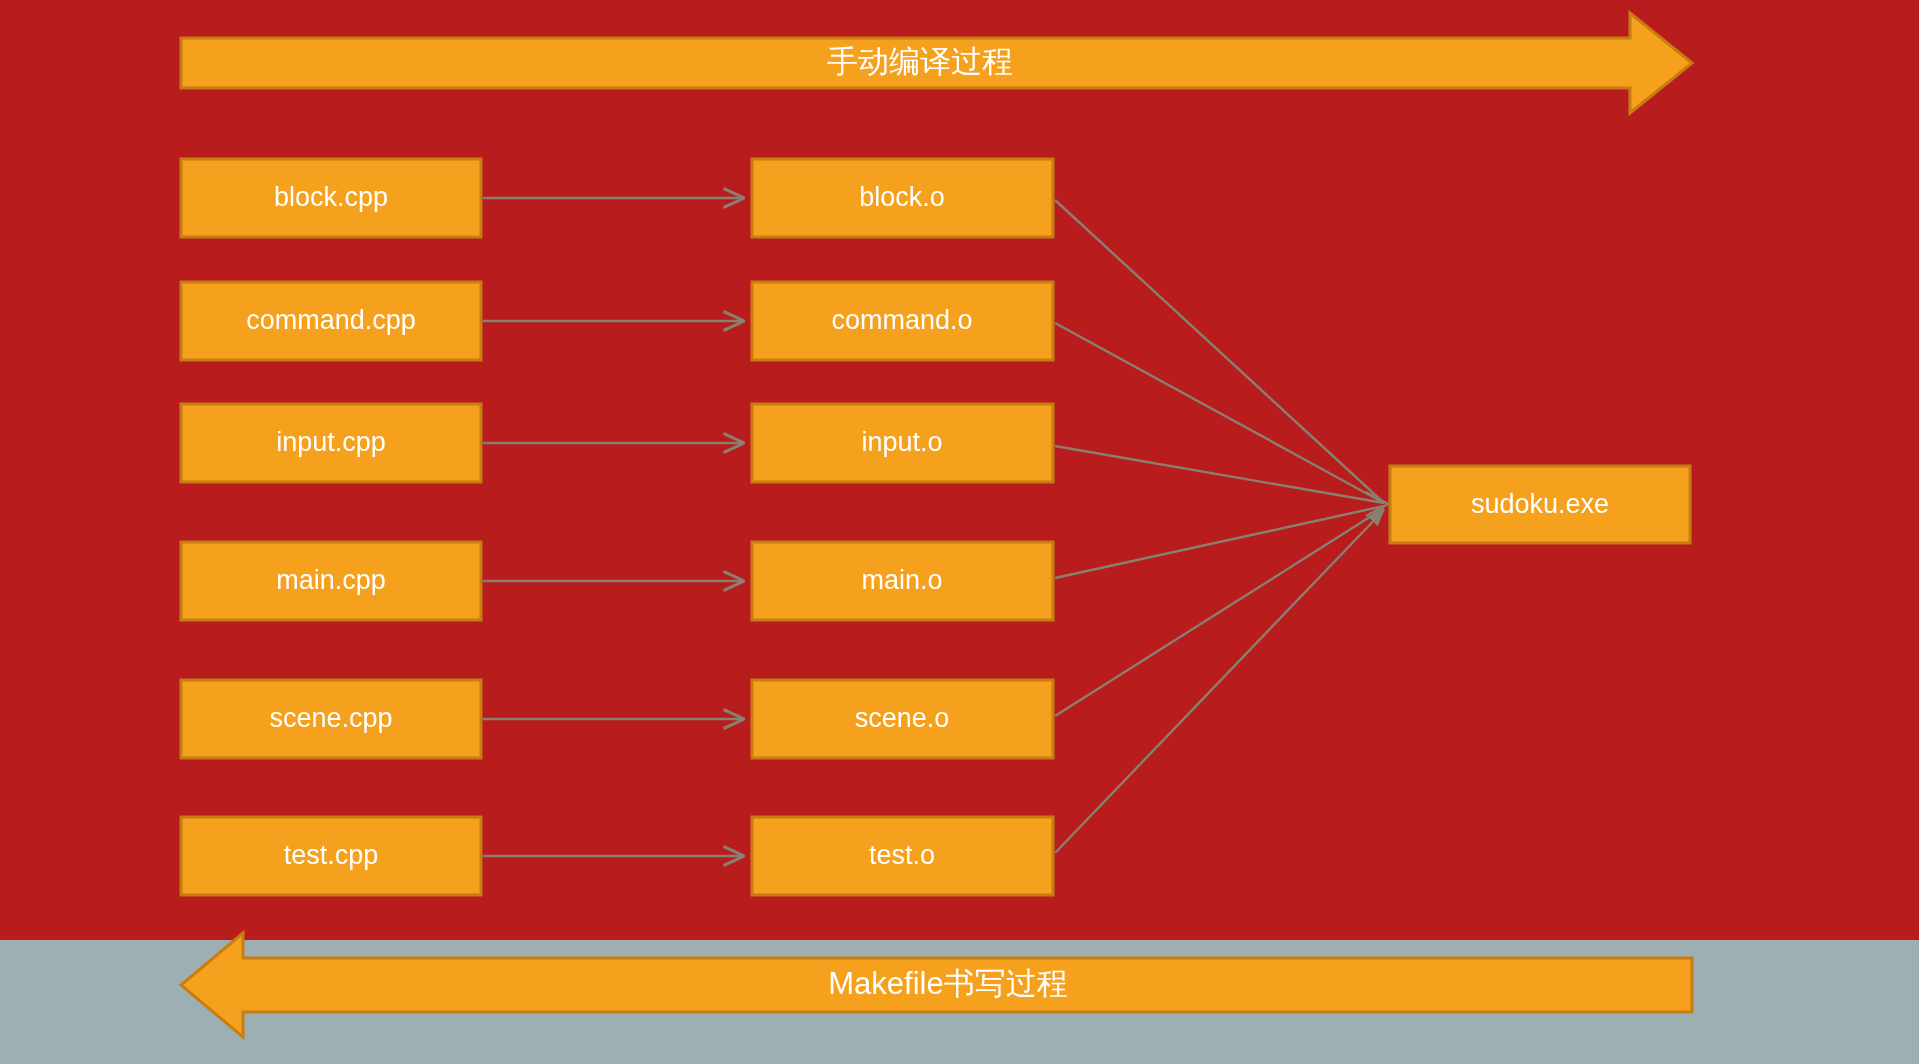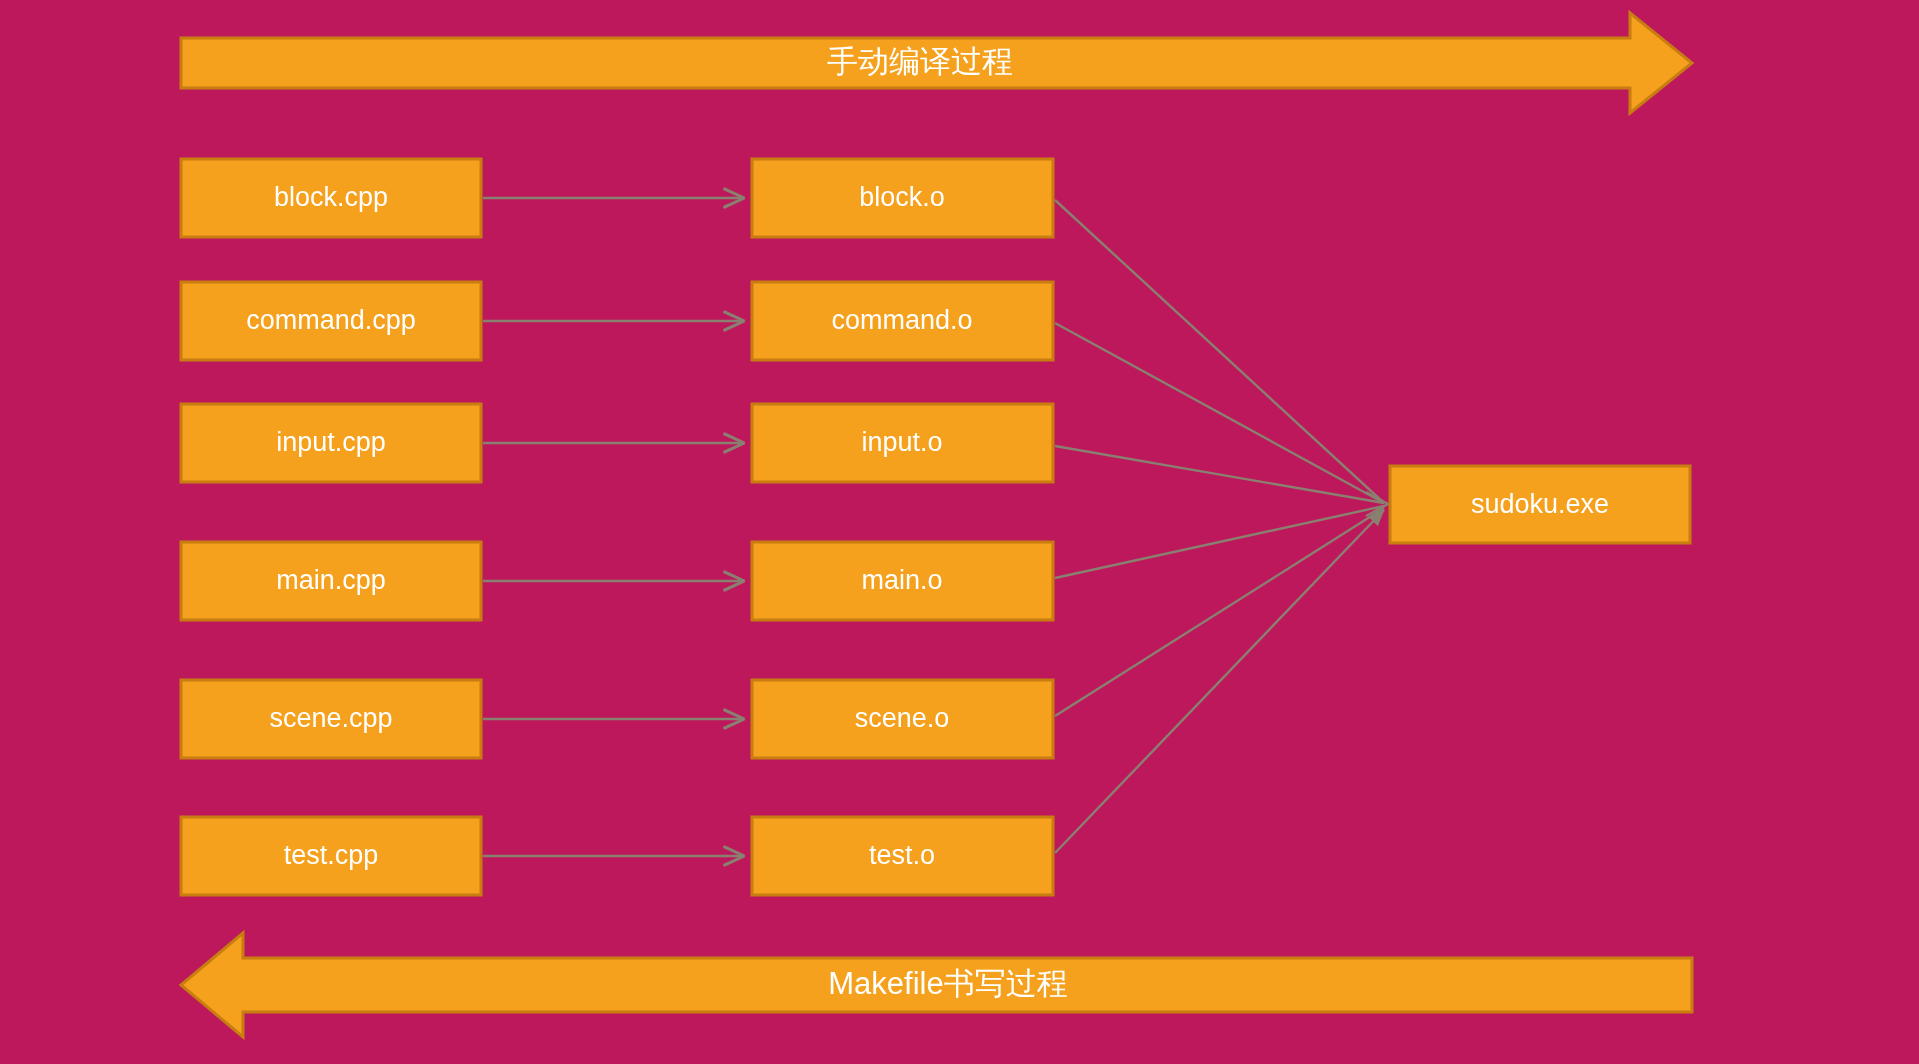--- a/index.html
+++ b/index.html
@@ -9,22 +9,22 @@
   }
   body {
     width: 1919px;
     height: 1064px;
     overflow: hidden;
     font-family: "Liberation Sans", sans-serif;
   }
   #diagram-root {
     position: relative;
     width: 1919px;
-    height: 1064px;
-    background: #be185d;
+    height: 940px;
+    background: #b91c1c;
   }
   svg.canvas {
     position: absolute;
     top: 0;
     left: 0;
     width: 1919px;
     height: 1064px;
     display: block;
   }
   .node-rect {

